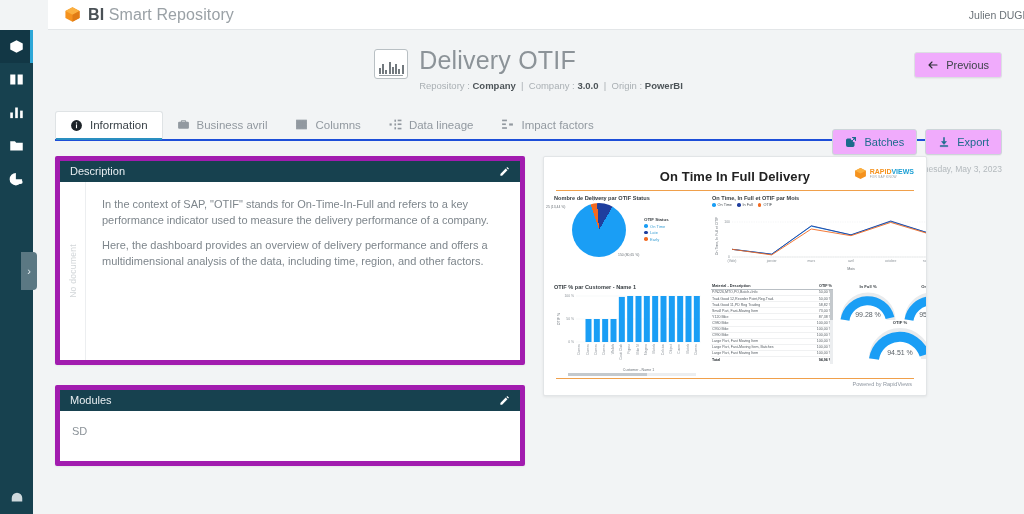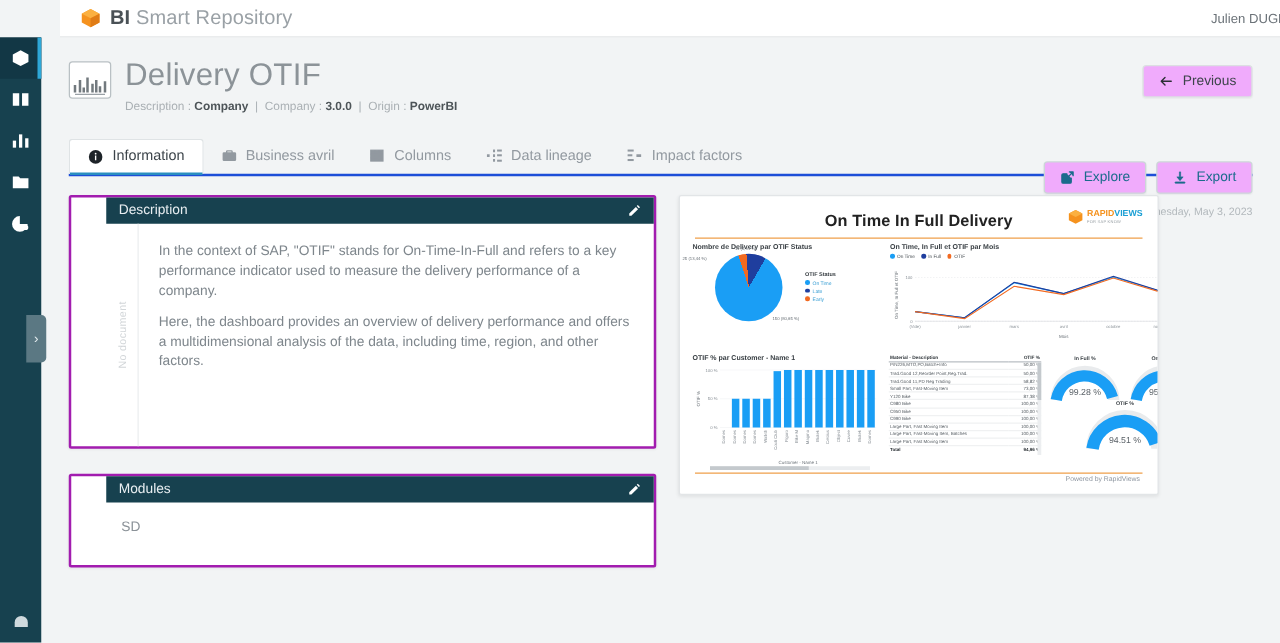--- a/index.html
+++ b/index.html
@@ -55,21 +55,21 @@
     color: #e6eef1; font-size: 11px; z-index: 25;
   }
 
   
   .content {
     position: absolute; top: 30px; left: 33px;
     width: 991px; height: 484px; background: #f2f4f5;
   }
 
   .page-head { padding: 16px 22px 0 22px; position: relative; }
-  .title-row { display: flex; align-items: flex-start; gap: 11px; }
+  .title-row { display: flex; align-items: flex-start; gap: 11px; justify-content: center; }
   .doc-icon {
     width: 34px; height: 30px; border: 1.6px solid #b9c0c4;
     border-radius: 3px; background: #fff; margin-top: 3px;
     display: flex; align-items: flex-end; justify-content: center;
     padding-bottom: 4px; position: relative; flex: none;
   }
   .doc-icon .bars { display: flex; align-items: flex-end; gap: 1.3px; height: 13px; }
   .doc-icon .bars i { width: 2px; background: #72797e; display: block; }
   .doc-icon::after {
     content:""; position:absolute; left:4px; right:4px; bottom:2.5px;
@@ -122,23 +122,22 @@
     position: absolute; right: 22px; top: 134px;
     font-size: 8.5px; color: #b3b9bd;
   }
 
   
   .cols { display: flex; gap: 18px; padding: 15px 22px 0 22px; }
   .col-left { width: 470px; flex: none; }
   .col-right { flex: 1; }
 
   .panel {
-    background: #fff; border: 2px solid #a21caf; border-radius: 2px;
+    background: #fff; border: 5px solid #a21caf; border-radius: 2px;
     box-shadow: 0 1px 2px rgba(0,0,0,.05);
-    padding-left: 28px;
   }
   .panel-head {
     background: #17414f; color: #e8eef1; height: 21px;
     display: flex; align-items: center; padding: 0 10px;
     font-size: 11px;
   }
   .panel-head .pencil { margin-left: auto; width: 11px; height: 11px; fill: #fff; }
   .panel-body { position: relative; }
 
   .desc-body { height: 178px; display: flex; }
@@ -308,21 +307,21 @@
             <i style="height:12px"></i>
             <i style="height:7px"></i>
             <i style="height:10px"></i>
             <i style="height:5px"></i>
             <i style="height:9px"></i>
         </div>
       </div>
       <div>
         <div class="page-title">Delivery OTIF</div>
         <div class="page-meta">
-          <span>Description :</span>
+          <span>Repository :</span>
           <b>Company</b>
           <span>&nbsp;|&nbsp;</span>
           <span>Company :</span>
           <b>3.0.0</b>
           <span>&nbsp;|&nbsp;</span>
           <span>Origin :</span>
           <b>PowerBI</b>
         </div>
       </div>
     </div>
@@ -332,21 +331,21 @@
         <path d="M20 12H4M10 6l-6 6 6 6"></path>
       </svg>
       <span>Previous</span>
     </div>
 
     <div class="actions-right">
       <div class="btn btn-accent">
         <svg viewBox="0 0 24 24" fill="none" stroke="#1b6b8c" stroke-width="2" stroke-linecap="round" stroke-linejoin="round">
           <path d="M18 13v6a2 2 0 0 1-2 2H5a2 2 0 0 1-2-2V8a2 2 0 0 1 2-2h6M15 3h6v6M10 14 21 3"></path>
         </svg>
-        <span>Explore</span>
+        <span>Batches</span>
       </div>
       <div class="btn btn-accent">
         <svg viewBox="0 0 24 24" fill="#1b6b8c">
           <path d="M11 3h2v8h4l-5 6-5-6h4z"></path>
             <rect x="4" y="19" width="16" height="2.2" rx="1"></rect>
         </svg>
         <span>Export</span>
       </div>
     </div>
   </div>

